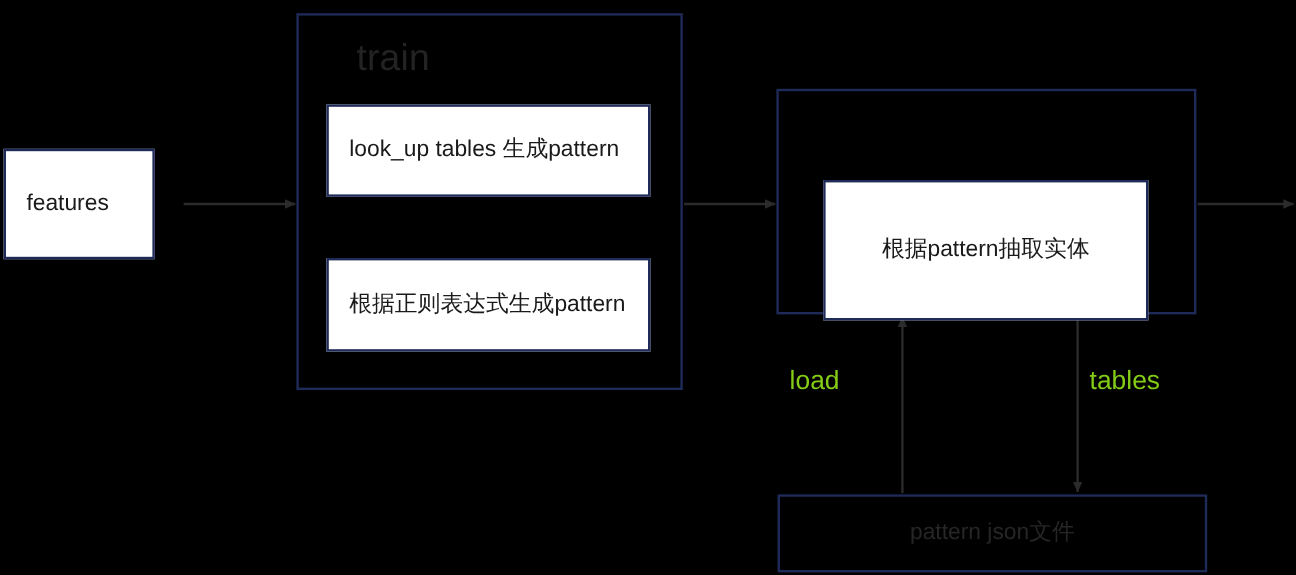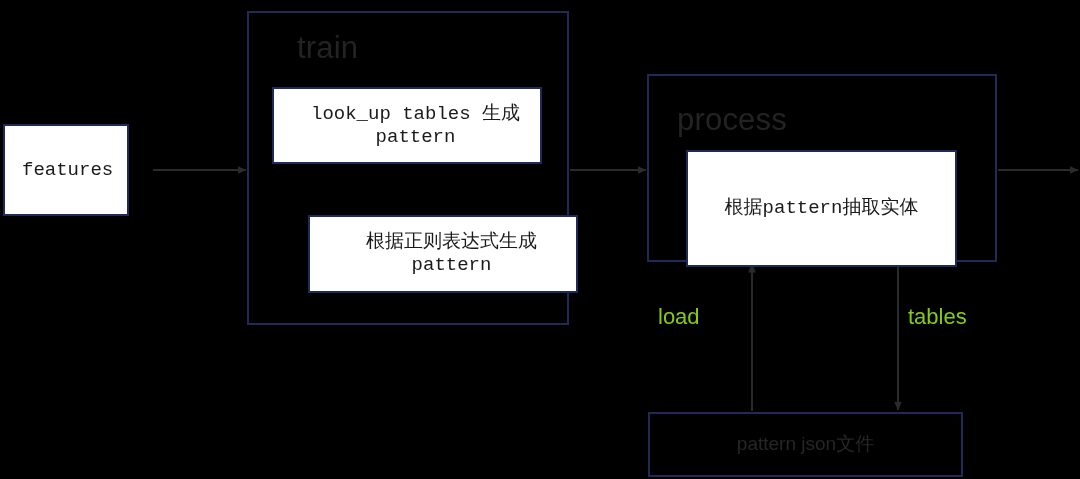--- a/index.html
+++ b/index.html
@@ -44,21 +44,20 @@
     background: #ffffff;
     border: 2px solid #1e2a57;
     box-sizing: border-box;
     display: flex;
     align-items: center;
     justify-content: center;
     color: #1a1a1a;
     font-size: 19px;
     line-height: 1.2;
     text-align: center;
-    font-family: Liberation Mono, monospace;
   }
   .node-box.left-align {
     justify-content: flex-start;
     padding-left: 17px;
   }
   
   .file-box {
     position: absolute;
     background: transparent;
     border: 2px solid #1e2a57;
@@ -118,32 +117,31 @@
     <span>features</span>
   </div>
 
   <div class="group-box" style="left:247px; top:11px; width:322px; height:314px;"></div>
   <div class="group-label" style="left:297px; top:32px;">train</div>
 
   <div class="node-box left-align" style="left:272px; top:87px; width:270px; height:77px;">
     <span>look_up tables 生成pattern</span>
   </div>
 
-  <div class="node-box left-align" style="left:272px; top:215px; width:270px; height:78px;margin-left:36px;">
+  <div class="node-box left-align" style="left:272px; top:215px; width:270px; height:78px;">
     <span>根据正则表达式生成pattern</span>
   </div>
 
   <div class="group-box" style="left:647px; top:74px; width:350px; height:188px;"></div>
-  <div class="group-label" style="left:677px; top:104px;">process</div>
 
   <div class="node-box" style="left:686px; top:150px; width:271px; height:117px;">
     <span>根据pattern抽取实体</span>
   </div>
 
-  <div class="file-box" style="left:648px; top:412px; width:315px; height:65px;">
+  <div class="file-box" style="left:648px; top:412px; width:358px; height:65px;">
     <span>pattern json文件</span>
   </div>
 
   <div class="edge-label" style="left:658px; top:306px;">load</div>
 
   <div class="edge-label" style="left:908px; top:306px;">tables</div>
 
 </div>
 
 </body></html>

